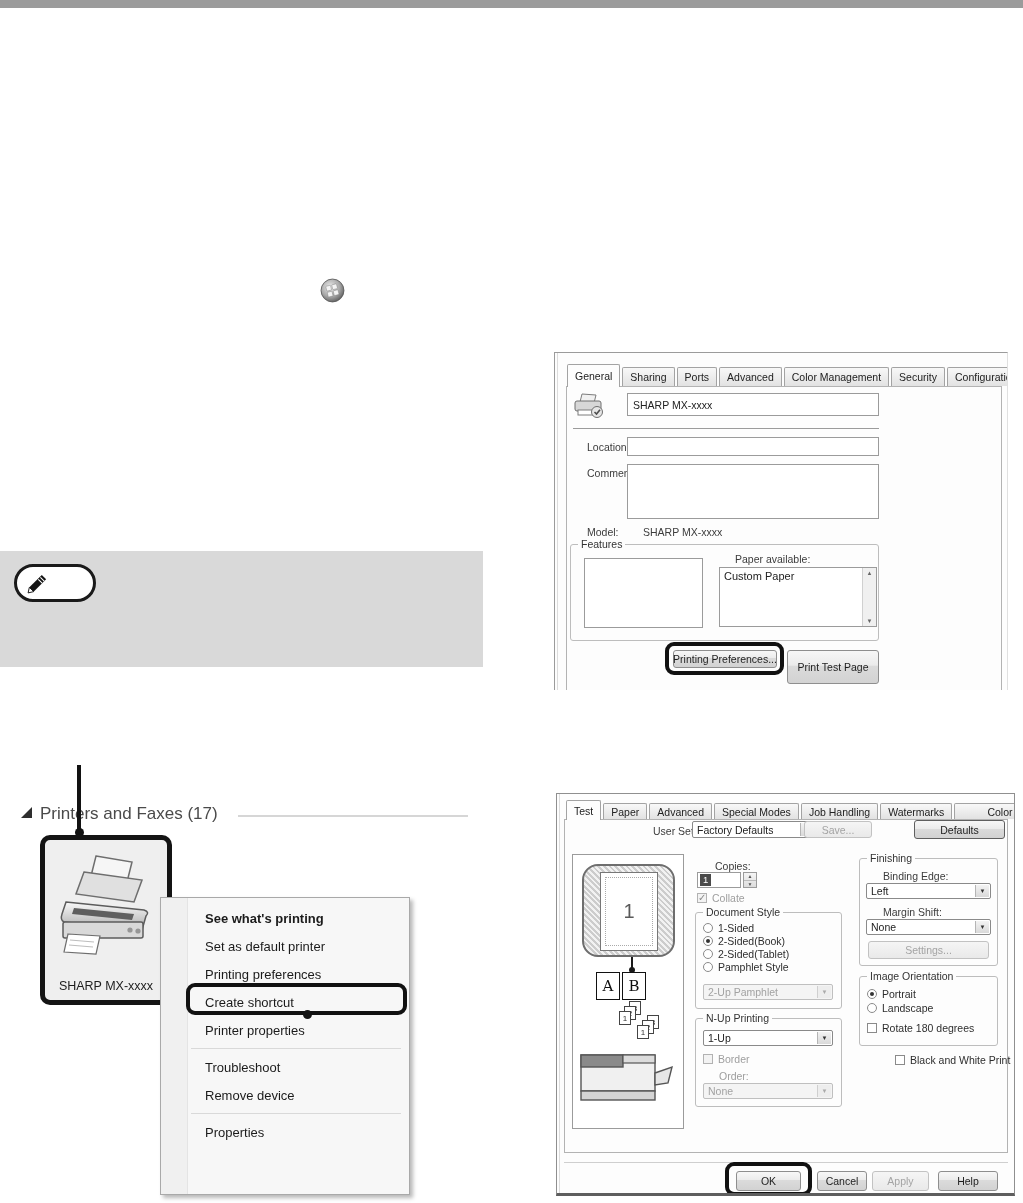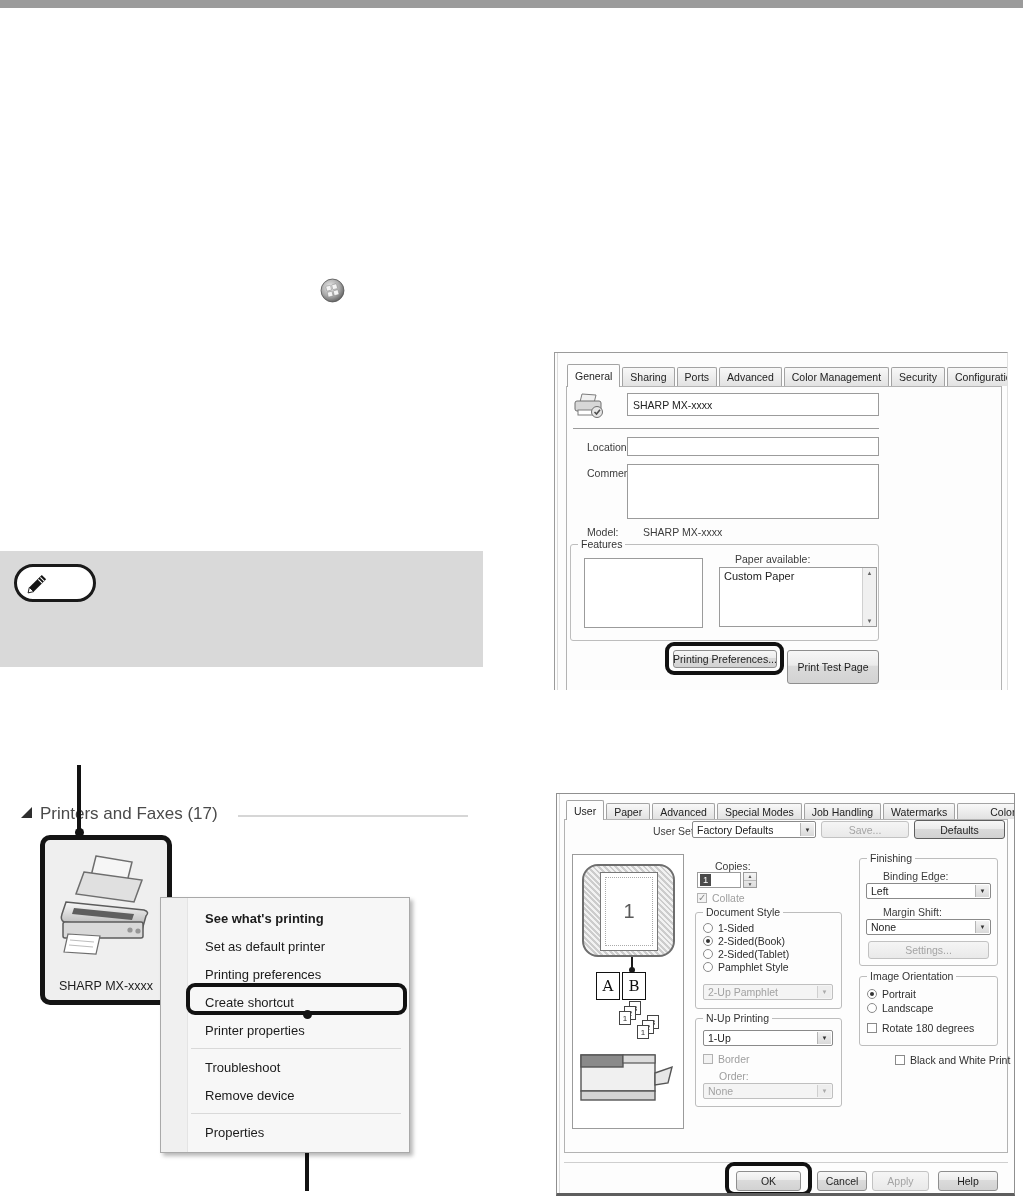--- a/index.html
+++ b/index.html
@@ -228,21 +228,21 @@
       <polygon points="20,58 80,64 78,70 18,64" fill="#5f5f5f"></polygon>
       <rect x="9" y="72" width="80" height="16" rx="2" fill="#d9d9d9" stroke="#5c5c5c" stroke-width="1.5"></rect>
       <circle cx="76" cy="80" r="2.6" fill="#969696"></circle>
       <circle cx="84" cy="81" r="2.6" fill="#969696"></circle>
       <polygon points="14,84 46,86 42,104 10,102" fill="#ffffff" stroke="#6e6e6e" stroke-width="1.2"></polygon>
       <path d="M16 90 L40 92 M15 95 L39 97" stroke="#bdbdbd" stroke-width="1.2" fill="none"></path>
     </svg>
     <div class="tile-label">SHARP MX-xxxx</div>
   </div>
 
-  <div class="ctx-menu" style="left:160px;top:897px;width:250px;height:256px;">
+  <div class="ctx-menu" style="left:160px;top:897px;width:250px;height:298px;">
     <div class="ctx-gutter"></div>
     <div class="menu-item bold">
         <span>See what's printing</span>
       </div>
     <div class="menu-item">
         <span>Set as default printer</span>
       </div>
     <div class="menu-item">
         <span>Printing preferences</span>
       </div>
@@ -269,21 +269,21 @@
   <div class="callout-dot" style="left:303px;top:1010px;z-index:6;"></div>
   <div class="callout-line" style="left:305px;top:1018px;height:173px;"></div>
 
   <div class="dlg" style="left:556px;top:793px;width:459px;height:403px;border:1px solid #8f8f8f;border-bottom:3px solid #5e5e5e;">
     <div class="edge-line" style="left:2px;top:0;height:403px;"></div>
 
     <div class="tabpage" style="left:7px;top:25px;width:444px;height:334px;"></div>
 
     <div class="tabs" style="left:9px;top:6px;">
       <div class="tab active" style="height:20px;">
-          <span>User</span>
+          <span>Test</span>
         </div>
       <div class="tab" style="height:16px;margin-top:3px;">
           <span>Paper</span>
         </div>
       <div class="tab" style="height:16px;margin-top:3px;">
           <span>Advanced</span>
         </div>
       <div class="tab" style="height:16px;margin-top:3px;">
           <span>Special Modes</span>
         </div>
@@ -296,21 +296,21 @@
       <div class="tab" style="height:16px;margin-top:3px;padding-left:32px;">
           <span>Color</span>
         </div>
     </div>
 
     <div class="lbl" style="left:80px;top:31px;z-index:2;">User Settings:</div>
     <div class="combo" style="left:135px;top:27px;width:124px;height:17px;z-index:2;">
       <span class="cval">Factory Defaults</span>
       <span class="arrow"></span>
     </div>
-    <div class="win-btn disabled" style="left:264px;top:27px;width:88px;height:17px;z-index:2;">Save...</div>
+    <div class="win-btn disabled" style="left:247px;top:27px;width:68px;height:17px;z-index:2;">Save...</div>
     <div class="win-btn default-btn" style="left:357px;top:26px;width:91px;height:19px;z-index:2;">Defaults</div>
 
     <div class="preview-panel" style="left:15px;top:60px;width:112px;height:275px;z-index:2;">
       <div class="hatch-square" style="left:9px;top:9px;width:93px;height:93px;">
         <div class="preview-page" style="left:16px;top:6px;width:58px;height:79px;">
           <span class="inner-dotted"></span>
           <span class="num">1</span>
         </div>
       </div>
       <div style="position:absolute;left:58px;top:102px;width:2px;height:13px;background:#1a1a1a;"></div>

